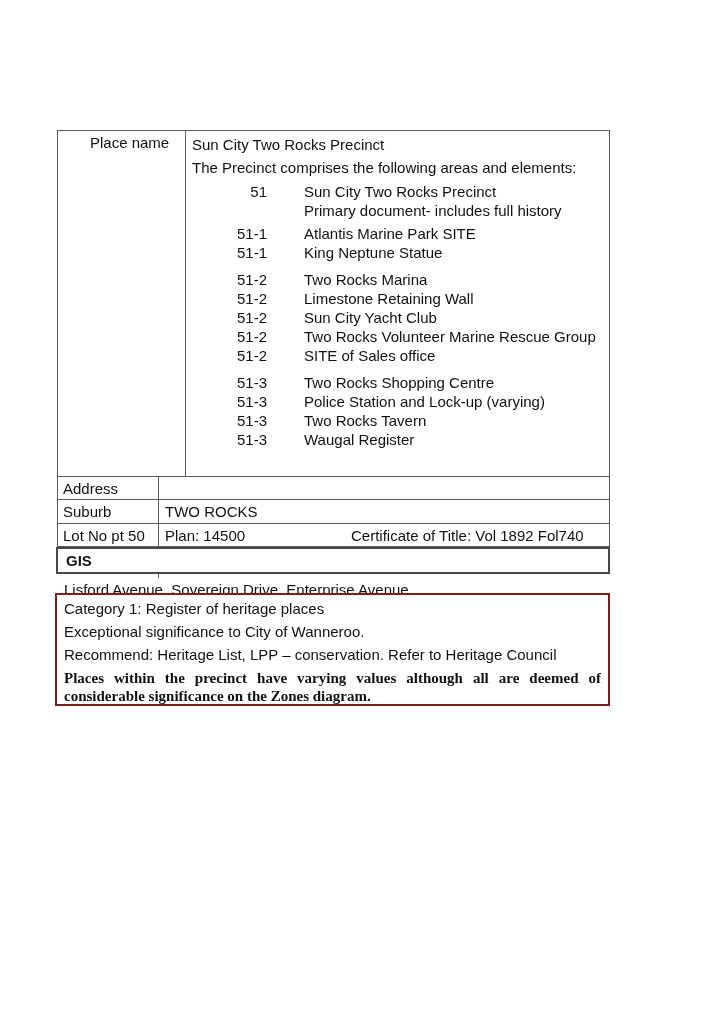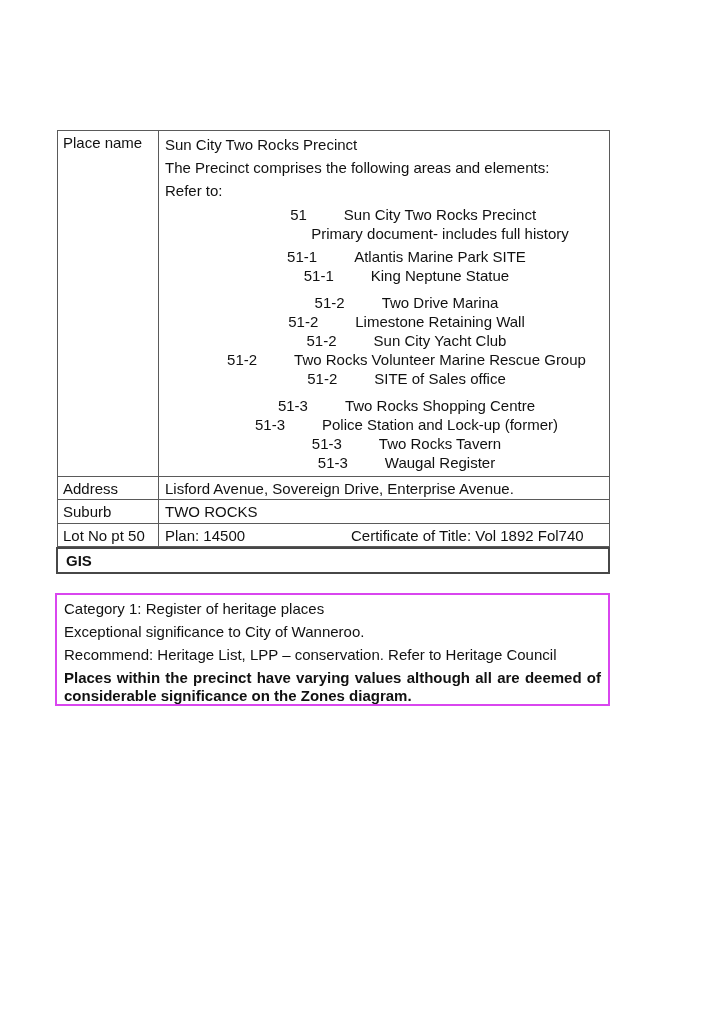--- a/index.html
+++ b/index.html
@@ -15,22 +15,22 @@
   .page { position: absolute; inset: 0; background: #ffffff; }
 
   
   .main-table {
     position: absolute; top: 130px; left: 57px; width: 553px;
     border: 1px solid #5a5a5a;
     background: #ffffff;
   }
   .trow { display: flex; }
   .trow + .trow { border-top: 1px solid #5a5a5a; }
-  .trow-place   { height: 345px; }
-  .trow-address { height: 23px; }
+  .trow-place   { height: 345px; margin-left: 27px; }
+  .trow-address { height: 23px; flex-direction: column; }
   .trow-suburb  { height: 24px; }
   .trow-lot     { height: 23px; }
   .cell-label {
     width: 101px; flex: 0 0 101px;
     border-right: 1px solid #5a5a5a;
     padding: 3px 4px 0 5px;
     line-height: 17px;
   }
   .cell-value {
     flex: 1 1 auto;
@@ -38,21 +38,21 @@
     line-height: 17px;
     position: relative;
   }
   .trow-place .cell-value { padding-top: 5px; }
   .bold { font-weight: normal; }
 
   .para { line-height: 17px; margin-bottom: 6px; }
 
   
   .plist { margin-top: 0; }
-  .plist-row { display: flex; line-height: 19px; justify-content: center; }
+  .plist-row { display: flex; line-height: 19px; }
   .plist-row.gap-sm { margin-top: 4px; }
   .plist-row.gap { margin-top: 8px; }
   .plist-num { display: inline-block; width: 75px; text-align: right; flex: 0 0 75px; }
   .plist-label { margin-left: 37px; }
 
   
   .cert { position: absolute; left: 192px; top: 3px; white-space: nowrap; }
 
   
   .gis-box {
@@ -60,65 +60,65 @@
     border: 2px solid #474747;
     padding: 3px 4px 1px 8px;
     line-height: 17px;
     font-weight: bold;
     background: #ffffff;
   }
 
   
   .category-box {
     position: absolute; top: 593px; left: 55px; width: 555px; height: 113px;
-    border: 2px solid #d946ef;
+    border: 2px solid #7f1d1d;
     padding: 5px 7px 0 7px;
     background: #ffffff;
   }
   .category-box .para-note {
     font-weight: bold;
     text-align: justify;
     line-height: 18px;
     margin: 0;
+    font-family: Liberation Serif, serif;
   }
 </style>
 </head>
 <body>
 
 <div class="page">
 
   <div class="main-table">
 
     <div class="trow trow-place">
       <div class="cell-label">Place name</div>
       <div class="cell-value">
         <div class="para bold">Sun City Two Rocks Precinct</div>
         <div class="para">The Precinct comprises the following areas and elements:</div>
-        <div class="para">Refer to:</div>
 
         <div class="plist">
           <div class="plist-row bold">
             <span class="plist-num">51</span>
             <span class="plist-label">Sun City Two Rocks Precinct</span>
           </div>
           <div class="plist-row">
             <span class="plist-num"></span>
             <span class="plist-label">Primary document- includes full history</span>
           </div>
           <div class="plist-row gap-sm">
             <span class="plist-num">51-1</span>
             <span class="plist-label">Atlantis Marine Park SITE</span>
           </div>
           <div class="plist-row">
             <span class="plist-num">51-1</span>
             <span class="plist-label">King Neptune Statue</span>
           </div>
           <div class="plist-row gap">
             <span class="plist-num">51-2</span>
-            <span class="plist-label">Two Drive Marina</span>
+            <span class="plist-label">Two Rocks Marina</span>
           </div>
           <div class="plist-row">
             <span class="plist-num">51-2</span>
             <span class="plist-label">Limestone Retaining Wall</span>
           </div>
           <div class="plist-row">
             <span class="plist-num">51-2</span>
             <span class="plist-label">Sun City Yacht Club</span>
           </div>
           <div class="plist-row">
@@ -128,21 +128,21 @@
           <div class="plist-row">
             <span class="plist-num">51-2</span>
             <span class="plist-label">SITE of Sales office</span>
           </div>
           <div class="plist-row gap">
             <span class="plist-num">51-3</span>
             <span class="plist-label">Two Rocks Shopping Centre</span>
           </div>
           <div class="plist-row">
             <span class="plist-num">51-3</span>
-            <span class="plist-label">Police Station and Lock-up (former)</span>
+            <span class="plist-label">Police Station and Lock-up (varying)</span>
           </div>
           <div class="plist-row">
             <span class="plist-num">51-3</span>
             <span class="plist-label">Two Rocks Tavern</span>
           </div>
           <div class="plist-row">
             <span class="plist-num">51-3</span>
             <span class="plist-label">Waugal Register</span>
           </div>
         </div>

